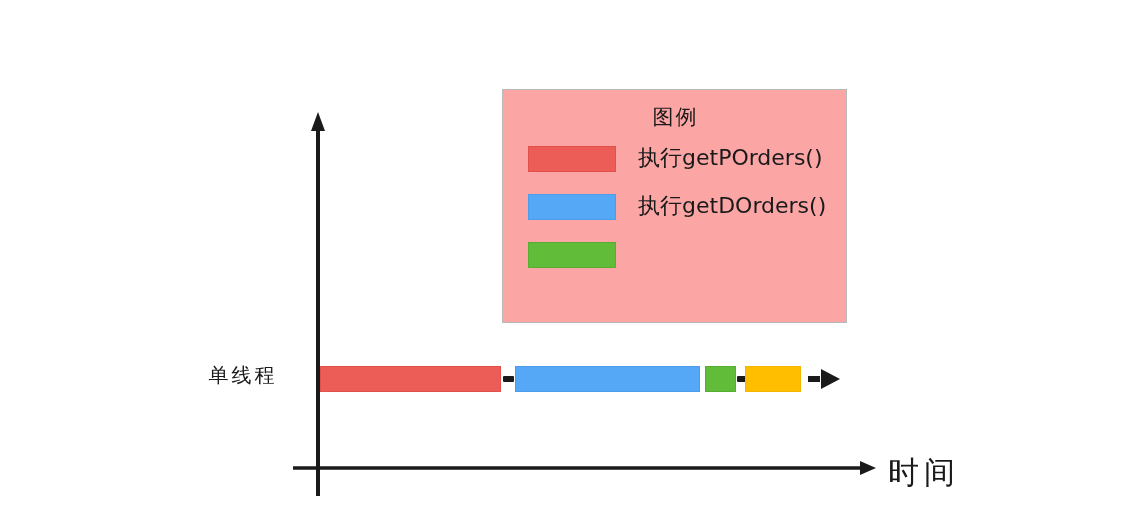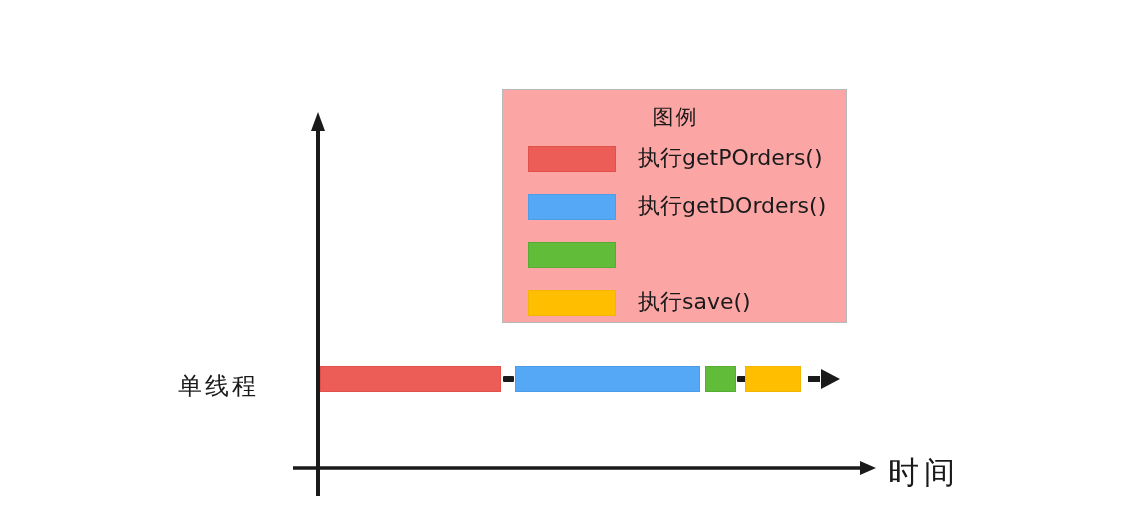--- a/index.html
+++ b/index.html
@@ -25,24 +25,24 @@
     top: 0;
     width: 1142px;
     height: 507px;
     pointer-events: none;
   }
 
   
   .row-label {
     position: absolute;
     left: 178px;
-    top: 370px;
+    top: 362px;
     width: 130px;
-    text-align: left;
-    font-size: 24px;
+    text-align: center;
+    font-size: 20px;
     letter-spacing: 3px;
     color: #1a1a1a;
     white-space: nowrap;
   }
 
   
   .bar {
     position: absolute;
     height: 26px;
     top: 366px;
@@ -167,21 +167,17 @@
 
     <div class="legend-row r1">
       <span class="legend-swatch sw-blue"></span>
       <span class="legend-label">执行getDOrders()</span>
     </div>
 
     <div class="legend-row r2">
       <span class="legend-swatch sw-green"></span>
     </div>
 
-    <div class="legend-row r3">
-      <span class="legend-swatch sw-yellow"></span>
-      <span class="legend-label">执行save()</span>
-    </div>
   </div>
 
   <div class="axis-caption caption-time">时间</div>
 
 </div>
 
 </body></html>

